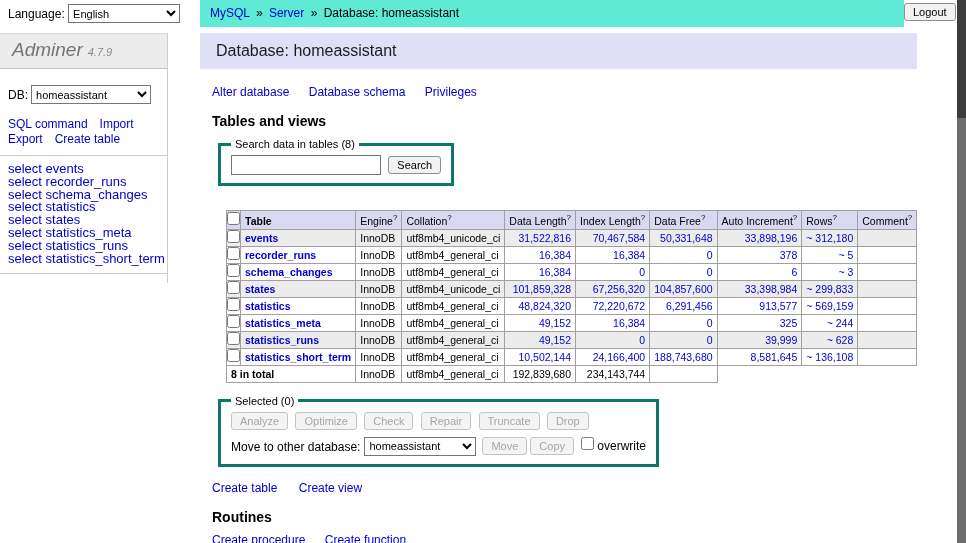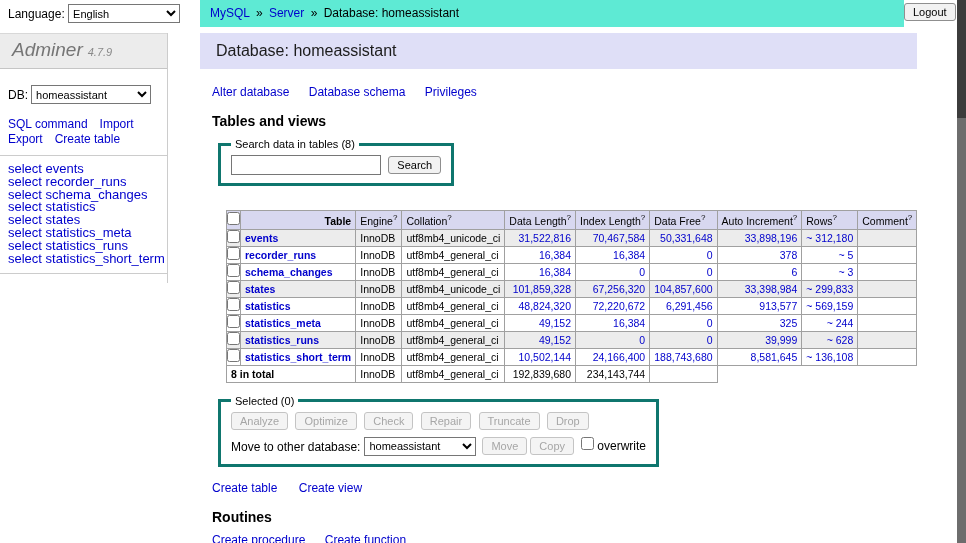--- a/index.html
+++ b/index.html
@@ -47,21 +47,21 @@
   legend { font-size:11px; padding:0 4px; }
   #search-fieldset input { width:150px; }
   #search-fieldset button { margin-left:4px; }
 
   
   #tables-table { border-collapse:collapse; table-layout:fixed; margin:24px 0 0 14px; font-size:10.5px; }
   #tables-table th, #tables-table td { border:1px solid #a0a0a0; padding:2px 4px; height:17px;
     white-space:nowrap; overflow:hidden; text-align:left; font-weight:normal; }
   #tables-table thead th { background:#d8d8f0; }
   #tables-table thead th sup { font-size:8px; }
-  #tables-table thead th.col-table { font-weight:bold; text-align:right; }
+  #tables-table thead th.col-table { font-weight:bold; text-align:left; }
   #tables-table .check { text-align:center; padding:0; }
   #tables-table .num { text-align:right; }
   #tables-table .tname a { font-weight:bold; }
   #tables-table tbody tr.data:nth-child(3n+1) { background:#ececec; }
   #tables-table .total-row .tlabel { font-weight:bold; }
 
   
   #selected-fieldset { margin-top:12px; }
   #selected-fieldset .btn-row button { margin-right:4px; }
   #selected-fieldset .move-row { margin-top:7px; white-space:nowrap; }

